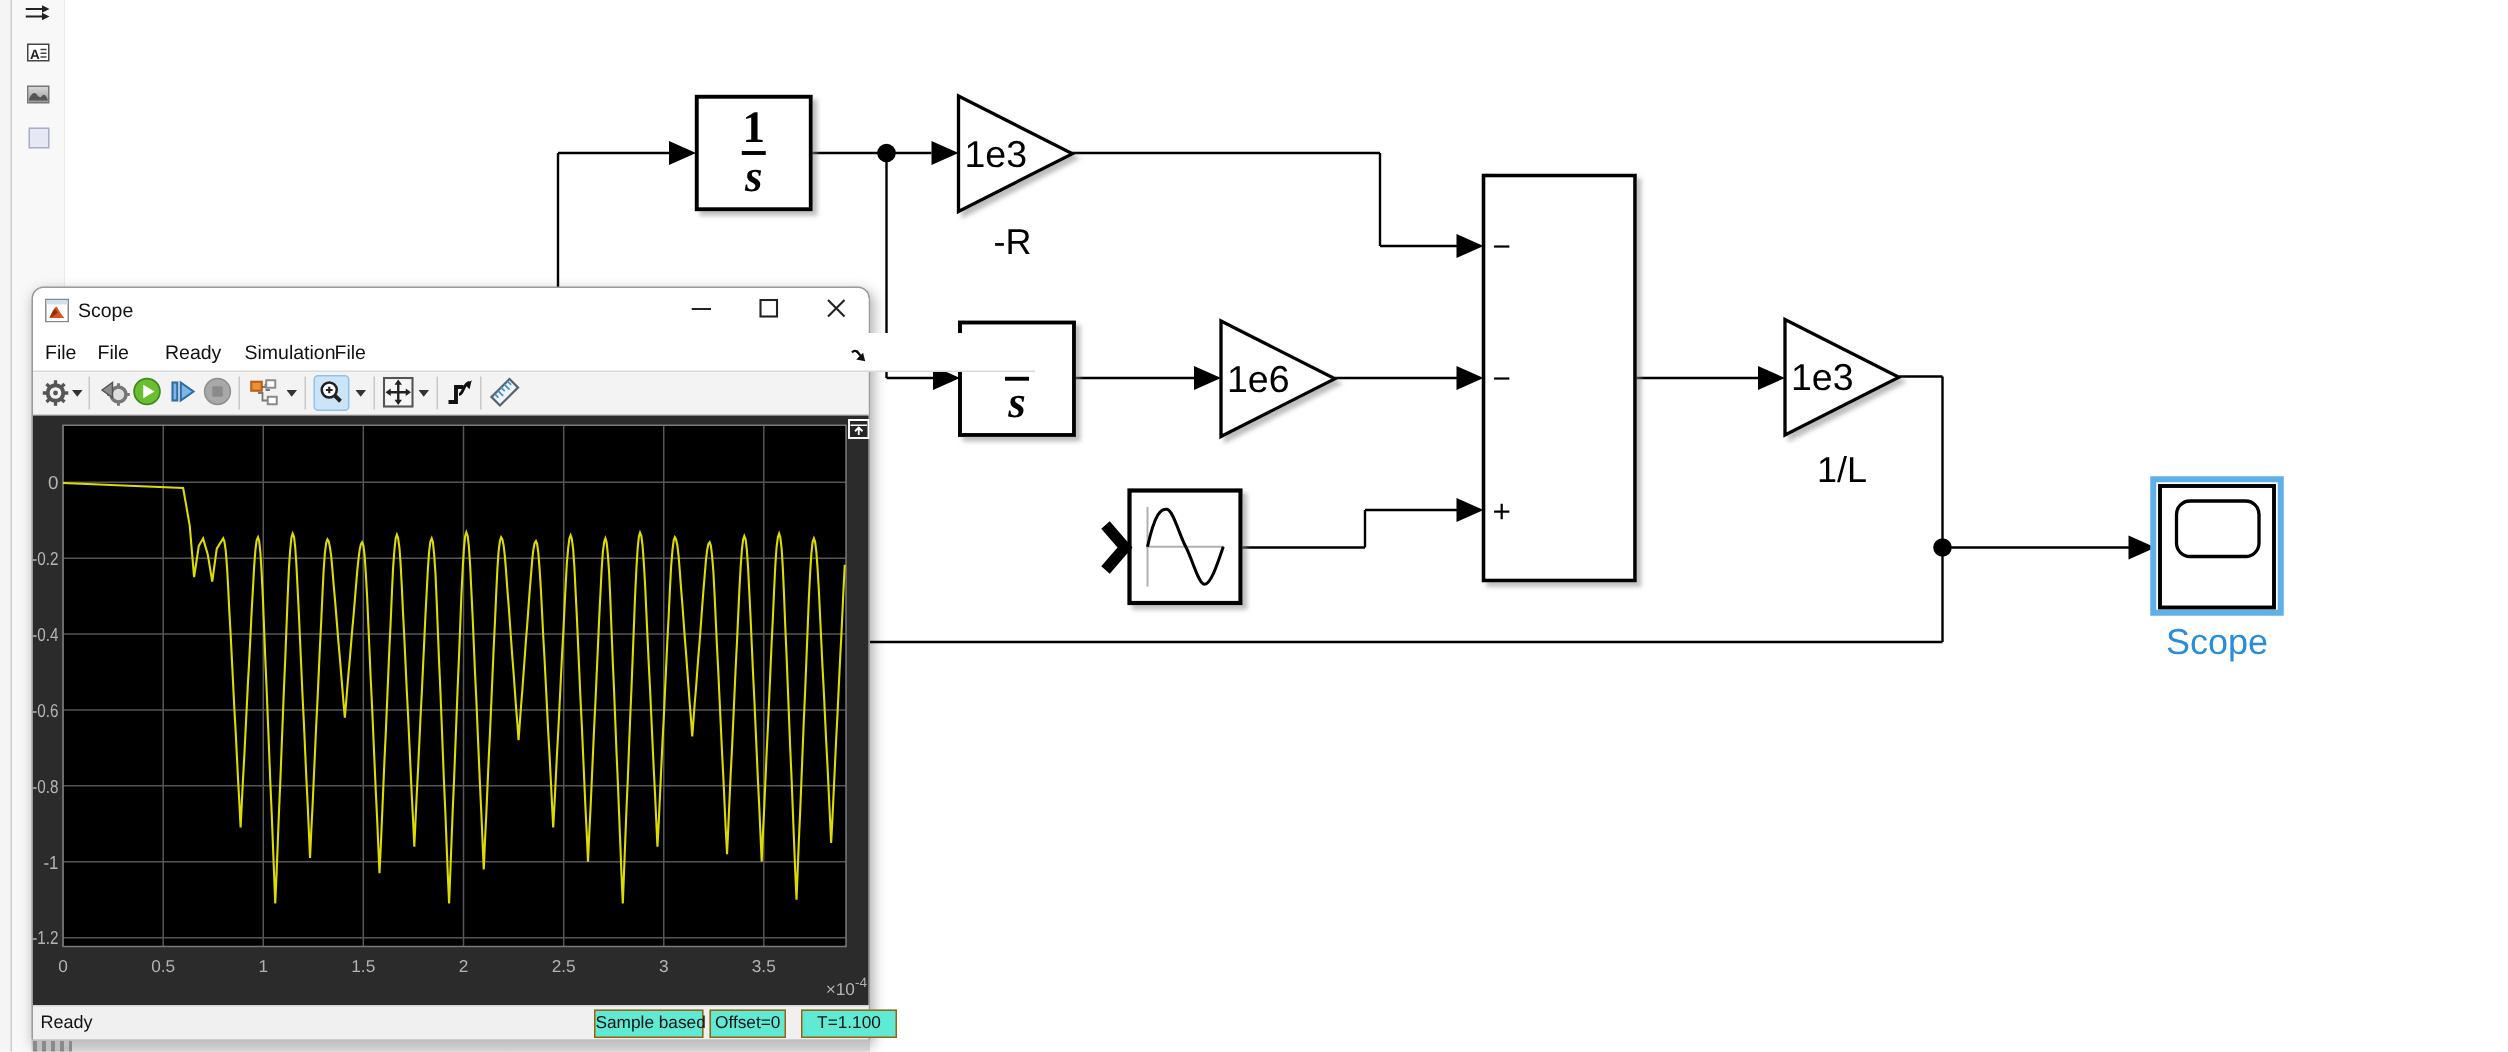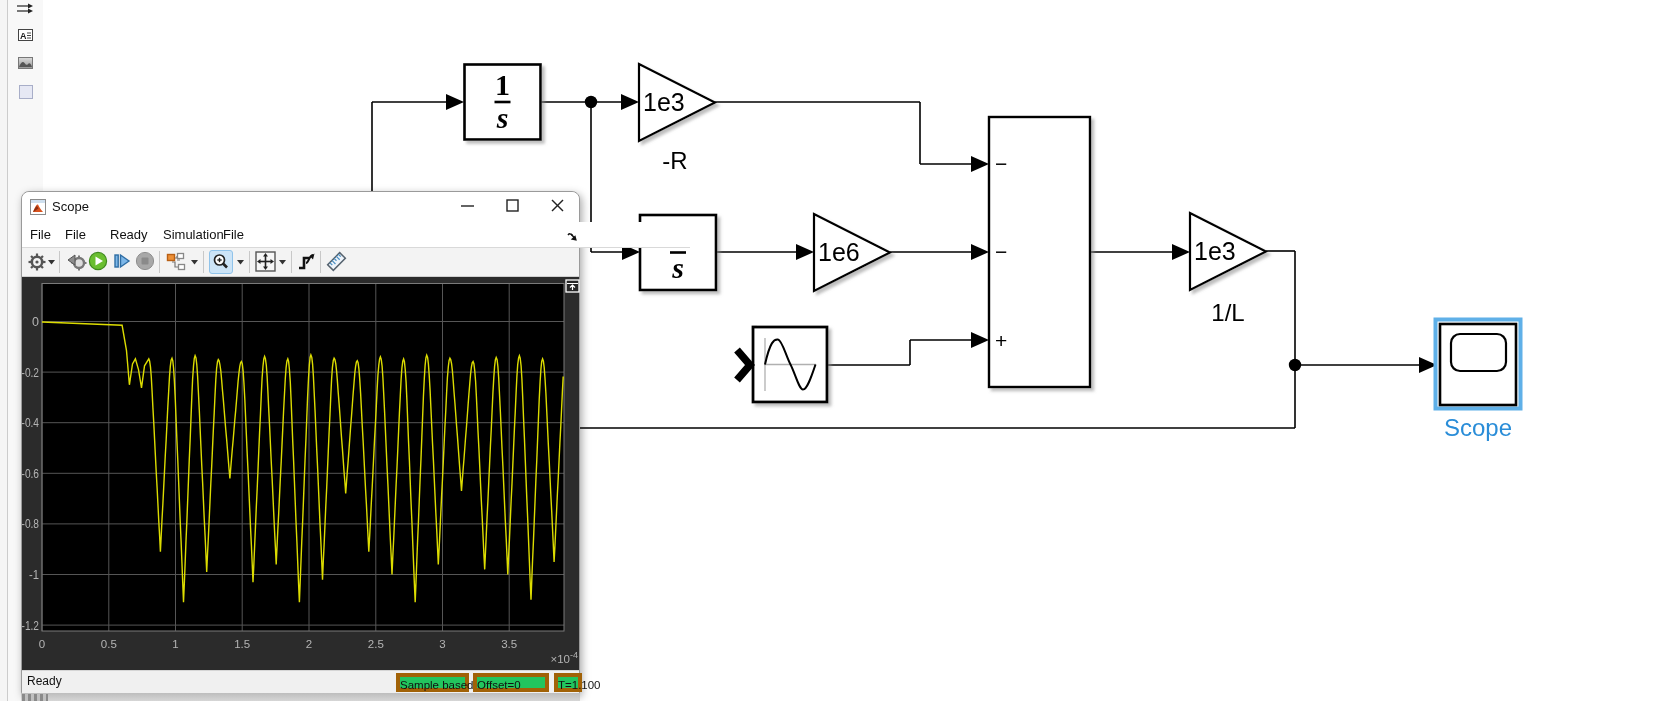--- a/index.html
+++ b/index.html
@@ -17,22 +17,22 @@
 #menu { position:absolute; left:0; top:30px; width:668px; height:26px; background:#fff;
   border-bottom:1px solid #d9d9d9; font-size:13px; color:#111; }
 #menu span { position:absolute; top:5px; }
 #tools { position:absolute; left:0; top:56px; width:557px; height:29px; background:#f3f3f3;
   border-bottom:1px solid #d0d0d0; }
 #tools .sep { position:absolute; top:3px; width:1px; height:22px; background:#c8c8c8; }
 .ti { position:absolute; }
 #plot { position:absolute; left:0; top:85px; width:557px; height:393px; overflow:visible; }
 #status { position:absolute; left:0; top:478px; width:557px; height:23px; background:#f0f0f0;
   border-top:1px solid #d5d5d5; font-size:12px; color:#111;padding-left:17px; }
-#status .box { position:absolute; top:2px; height:19px; background:#22c55e;
-  border:4px solid #a16207; font-size:11.5px; line-height:17px; white-space:nowrap; }
+#status .box { position:absolute; top:2px; height:19px; background:#5eead4;
+  border:1px solid #a16207; font-size:11.5px; line-height:17px; text-align:center; white-space:nowrap; }
 .wbtn { position:absolute; top:8px; }
 </style></head><body>
 <svg id="diag" width="1672" height="701" viewBox="0 0 1672 701">
 <defs>
       <filter id="bsh" x="-10%" y="-10%" width="130%" height="130%">
 <feDropShadow dx="3" dy="3" stdDeviation="1.4" flood-color="#888" flood-opacity="0.55"></feDropShadow>
 </filter>
     </defs>
 <g stroke="#000" stroke-width="1.6" fill="none">
       <line x1="372" y1="428" x2="372" y2="102"></line>
@@ -317,17 +317,17 @@
       </g>
       <g>
         <rect x="544" y="3" width="13" height="12" fill="#262626" stroke="#fff" stroke-width="1.3"></rect>
         <line x1="545" y1="6.5" x2="556" y2="6.5" stroke="#fff" stroke-width="1"></line>
         <path d="M 550.5,13 L 550.5,8.5 M 548,10.5 L 550.5,8 L 553,10.5" stroke="#fff" stroke-width="1.2" fill="none"></path>
       </g>
     </svg>
  <div id="status">
   <span style="position:absolute;left:5px;top:3px">Ready</span>
   <div class="box" style="left:374px;width:73px">Sample based</div>
-  <div class="box" style="left:451px;width:76px">Offset=0</div>
-  <div class="box" style="left:532px;width:28px">T=1.100</div>
+  <div class="box" style="left:451px;width:51px">Offset=0</div>
+  <div class="box" style="left:512px;width:64px">T=1.100</div>
  </div>
 </div>
 <div style="position:absolute;left:21px;top:693px;width:559px;height:8px;background:linear-gradient(#bdbdbd,#d6d6d6);z-index:20"></div>
 <div style="position:absolute;left:22px;top:694px;width:26px;height:7px;background:repeating-linear-gradient(90deg,#8a8a8a 0 3px,#c0c0c0 3px 6px);z-index:21"></div>
 </body></html>

